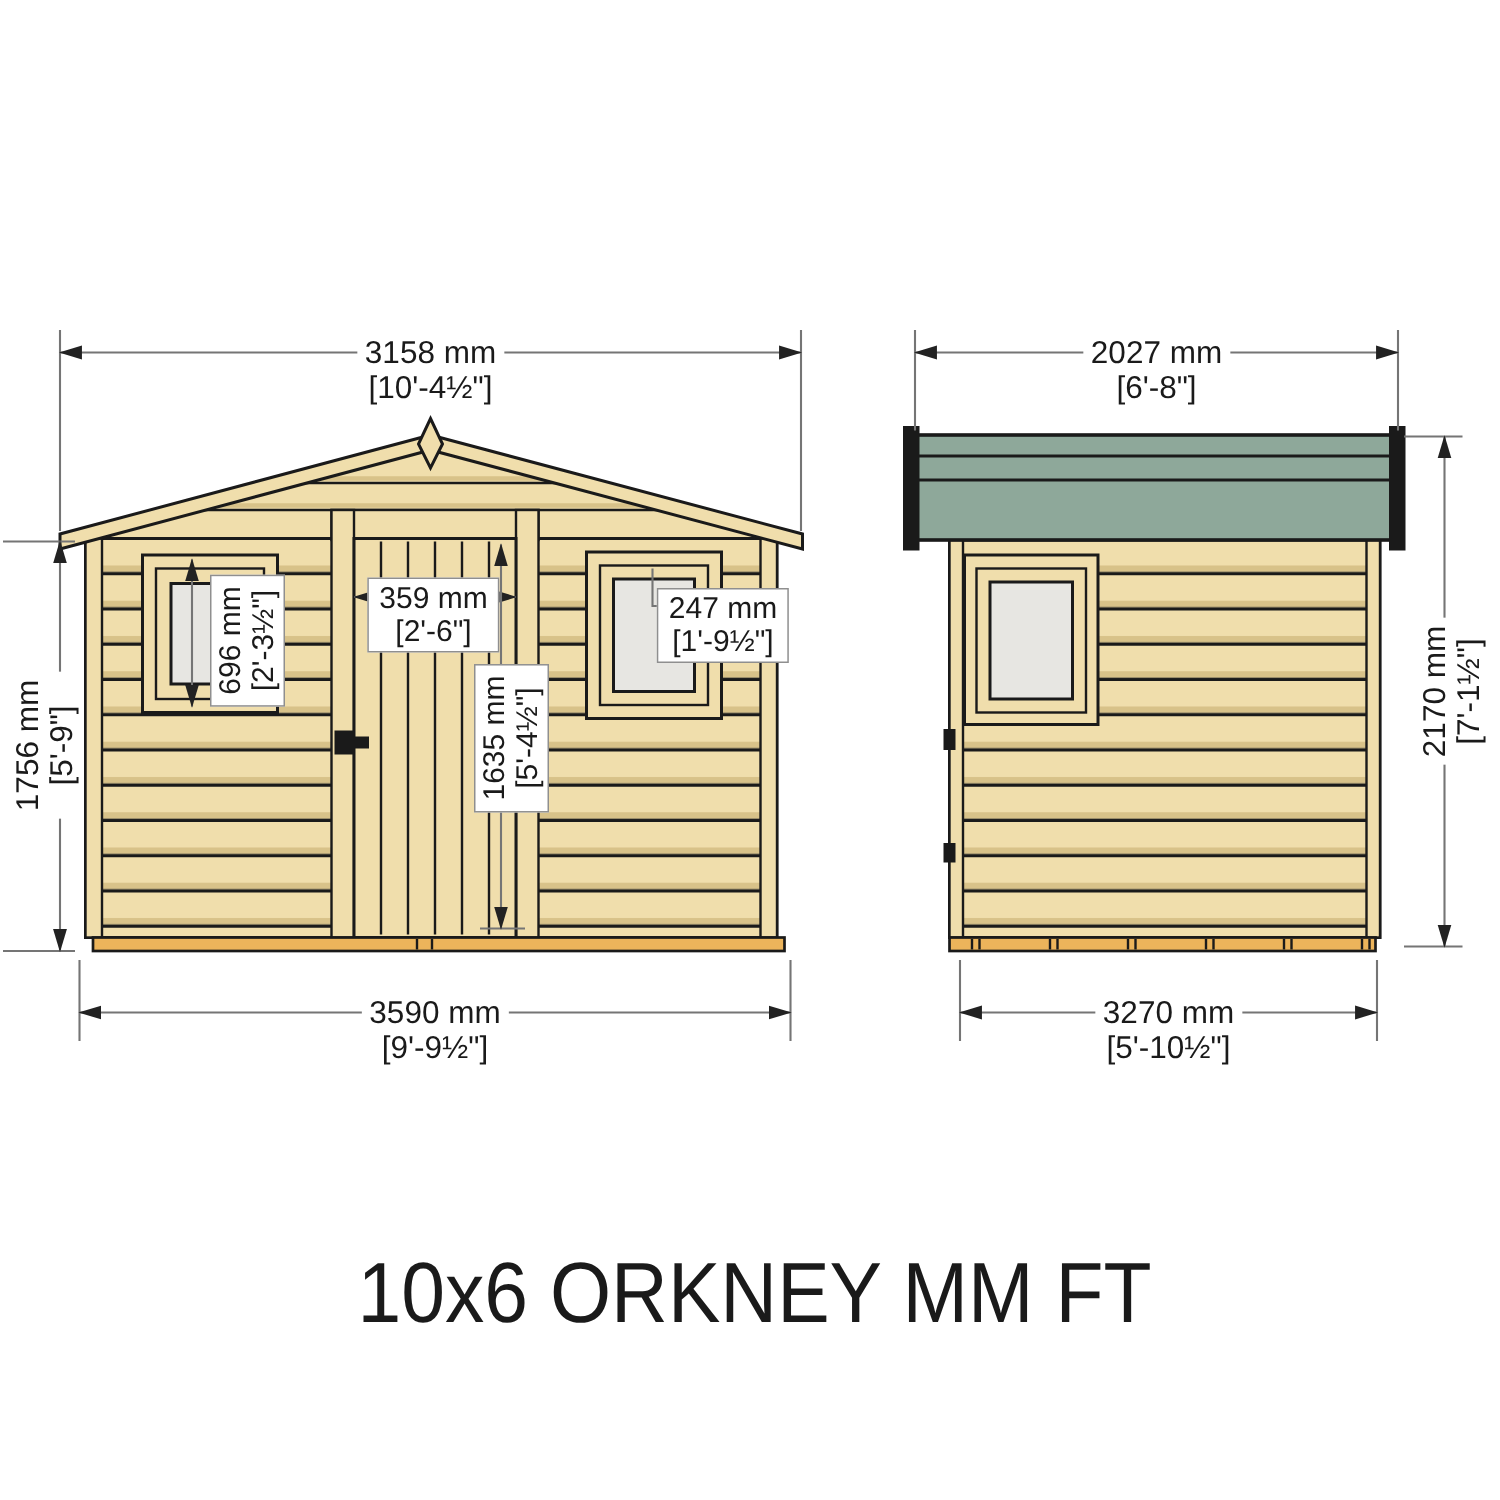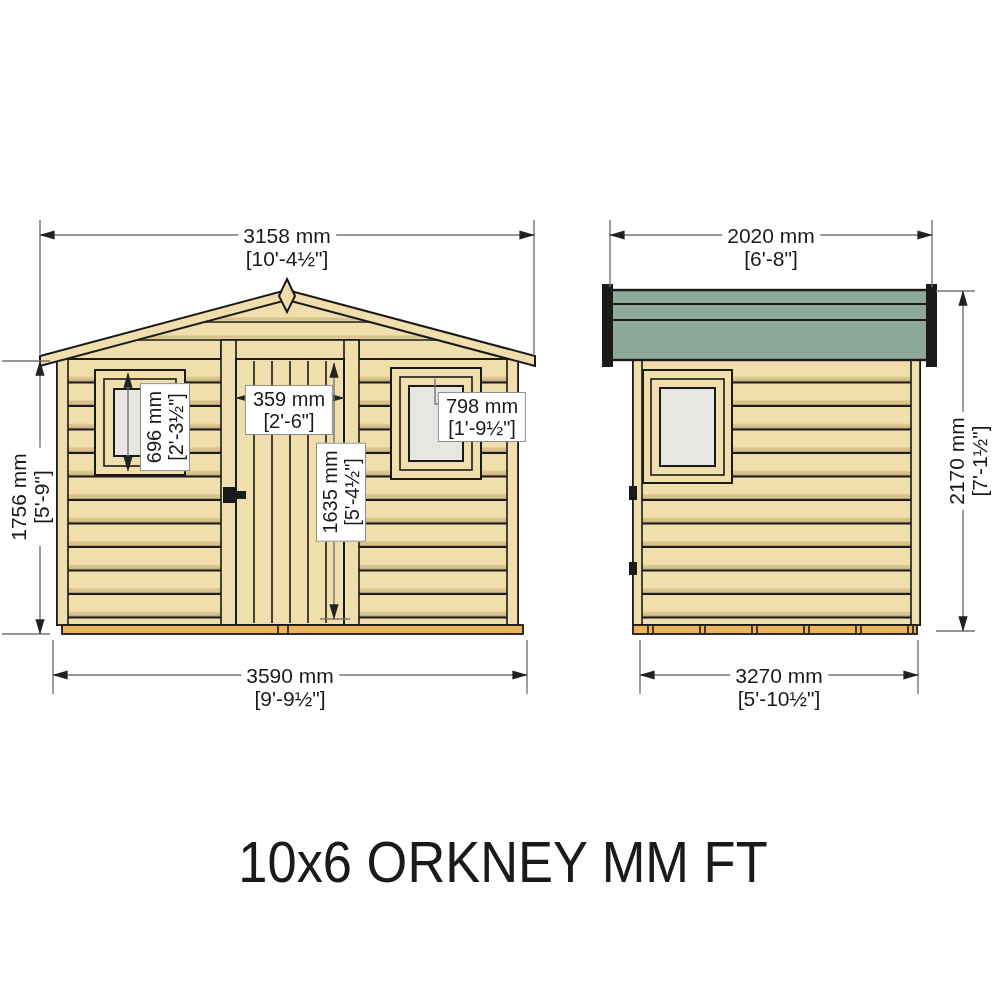--- a/index.html
+++ b/index.html
@@ -158,21 +158,21 @@
       <line x1="334" y1="315" x2="334" y2="571" class="dima"></line>
     </g>
   </svg>
 
   <div class="dim-label" style="left:287px;top:199px">
     <div>3158 mm</div>
     <div>[10'-4½"]</div>
   </div>
 
   <div class="dim-label" style="left:771px;top:199px">
-    <div>2020 mm</div>
+    <div>2027 mm</div>
     <div>[6'-8"]</div>
   </div>
 
   <div class="dim-label rot" style="left:30px;top:449px">
     <div>1756 mm</div>
     <div>[5'-9"]</div>
   </div>
 
   <div class="dim-label" style="left:290px;top:639px">
     <div>3590 mm</div>
@@ -198,18 +198,18 @@
     <div>359 mm</div>
     <div>[2'-6"]</div>
   </div>
 
   <div class="dim-box rot" style="left:341px;top:444px">
     <div>1635 mm</div>
     <div>[5'-4½"]</div>
   </div>
 
   <div class="dim-box" style="left:482px;top:369px">
-    <div>798 mm</div>
+    <div>247 mm</div>
     <div>[1'-9½"]</div>
   </div>
 
   <div class="title">10x6 ORKNEY MM FT</div>
 </div>
 
 </body></html>

